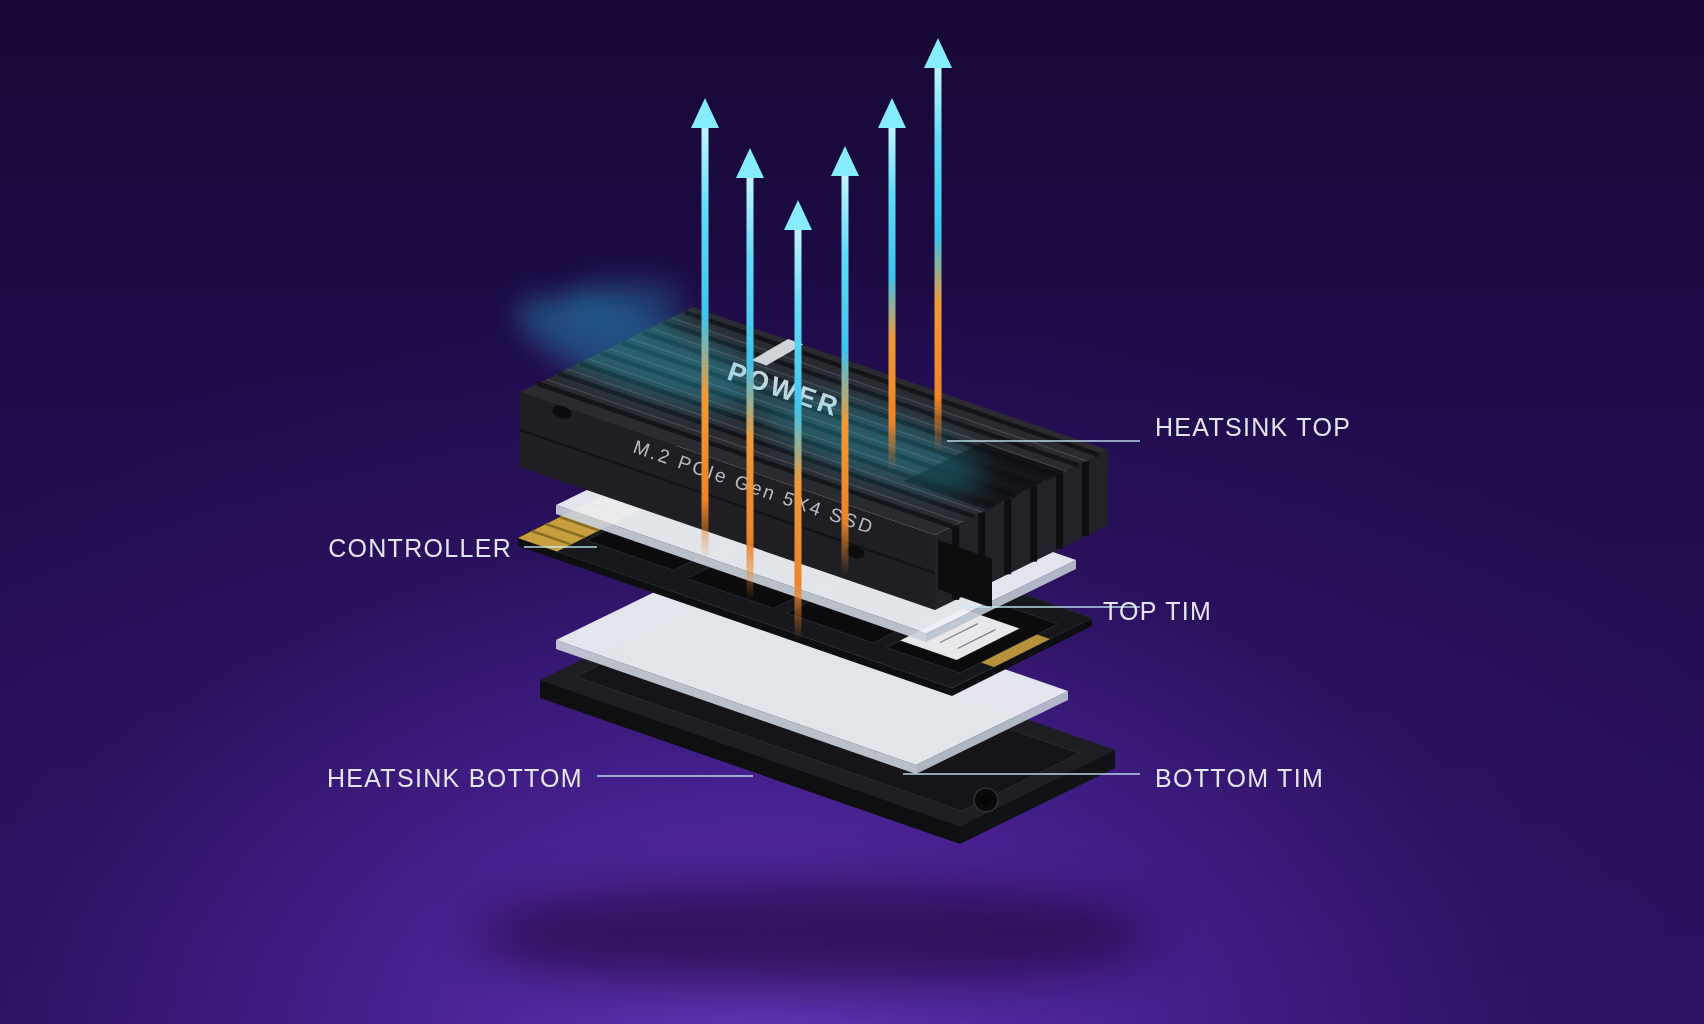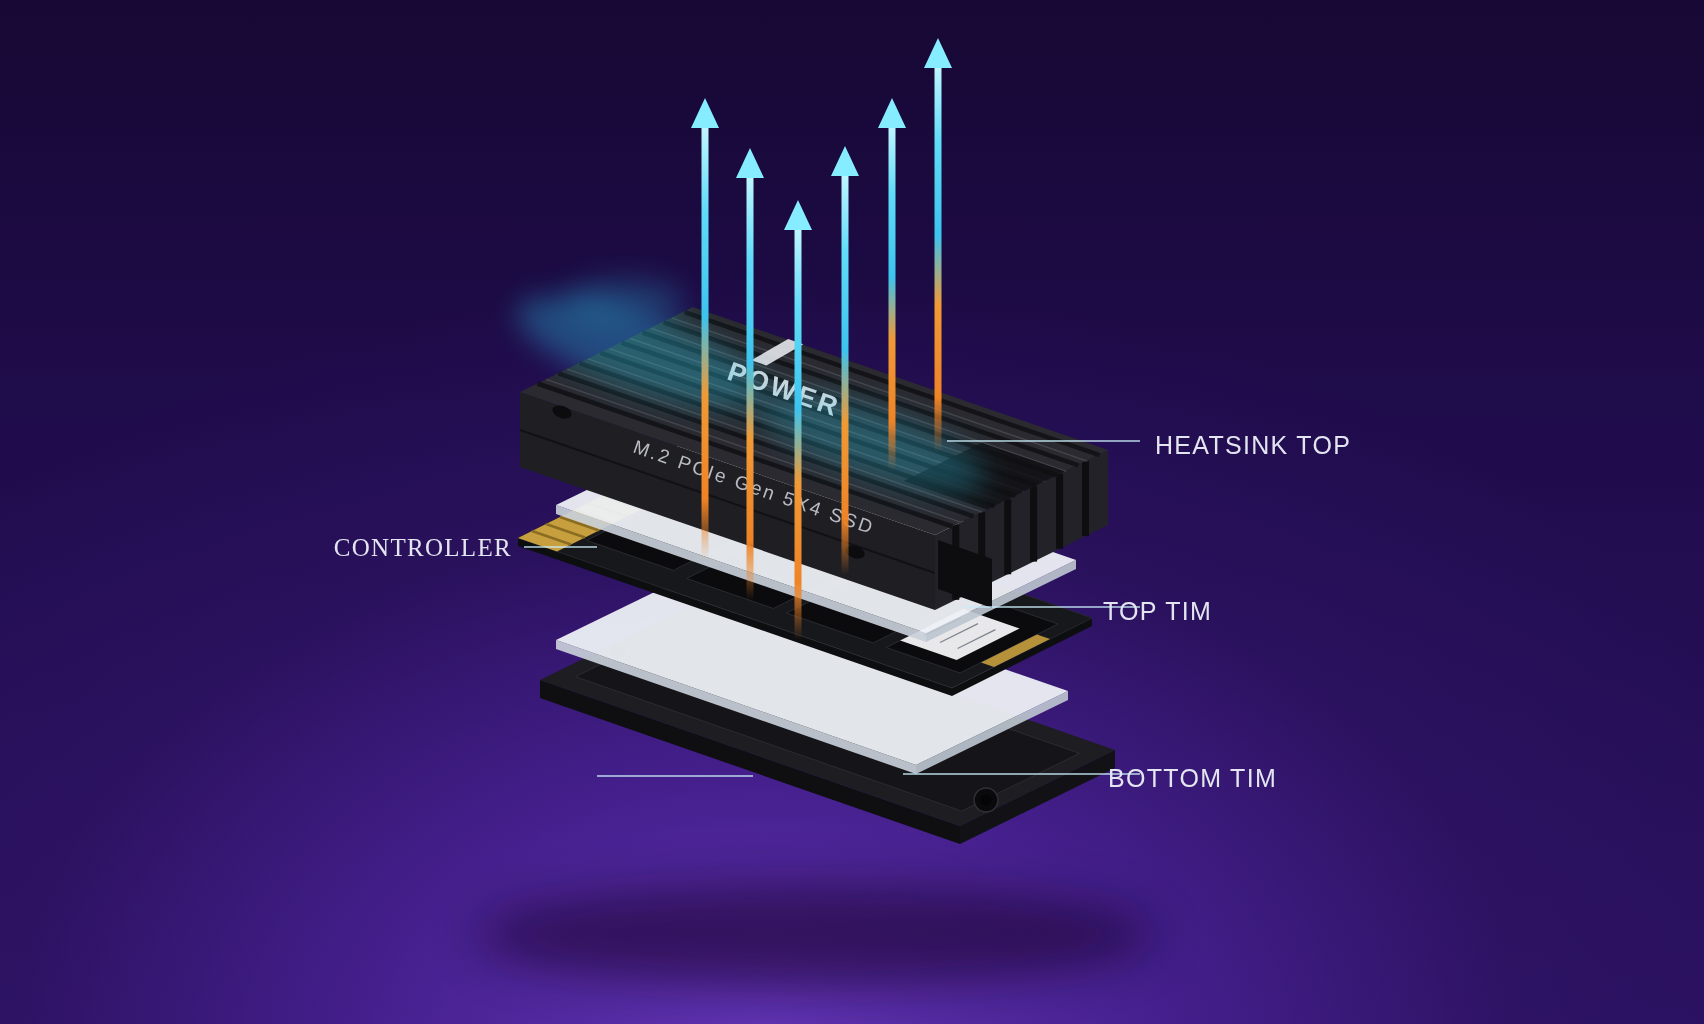--- a/index.html
+++ b/index.html
@@ -14,21 +14,21 @@
       linear-gradient(180deg,#170834 0%,#1f0c4b 40%,#2a1160 100%);
     font-family:"Liberation Sans",sans-serif;
   }
   svg{position:absolute;left:0;top:0;}
   .label{
     position:absolute;
     font-size:25px;font-weight:400;letter-spacing:1.3px;
     color:#e3e6f1;white-space:nowrap;line-height:32px;
     user-select:none;
   }
-  .label-left{text-align:right;font-family:Liberation Serif, serif;}
+  .label-left{text-align:right;}
 </style>
 </head>
 <body>
 
 <div class="stage">
 
   <svg width="1704" height="1024" viewBox="0 0 1704 1024">
     <defs>
       <linearGradient id="arrowGrad" x1="0" y1="0" x2="0" y2="1">
         <stop offset="0" stop-color="#c2f6ff"></stop>
@@ -187,18 +187,19 @@
 
     <g stroke="#c9edf8" stroke-width="1.5" opacity="0.9">
       <line x1="947" y1="441" x2="1140" y2="441"></line>
       <line x1="963" y1="607" x2="1140" y2="607"></line>
       <line x1="903" y1="774" x2="1140" y2="774"></line>
       <line x1="524" y1="547" x2="597" y2="547"></line>
       <line x1="597" y1="776" x2="753" y2="776"></line>
     </g>
   </svg>
 
-  <div class="label" style="left:1155px;top:429px">HEATSINK TOP</div>
+  <div class="label" style="left:1155px;top:411px">HEATSINK TOP</div>
   <div class="label" style="left:1103px;top:595px">TOP TIM</div>
-  <div class="label" style="left:1108px;top:762px">BOTTOM TIM</div>
+  <div class="label" style="left:1155px;top:762px">BOTTOM TIM</div>
   <div class="label label-left" style="right:1192px;top:532px">CONTROLLER</div>
+  <div class="label label-left" style="right:1121px;top:762px">HEATSINK BOTTOM</div>
 
 </div>
 
 </body></html>

